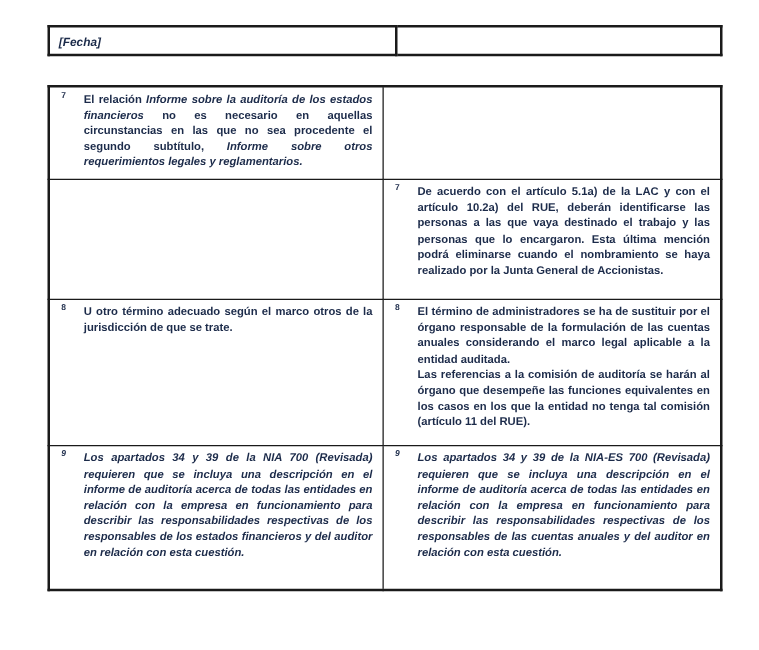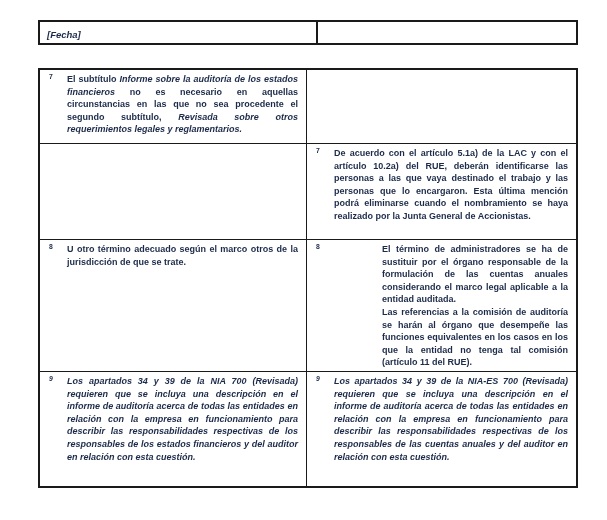--- a/index.html
+++ b/index.html
@@ -49,21 +49,21 @@
   .fn{
     position:relative;
     padding:3px 8px 2px 27px;
     text-align:justify;
   }
   .fn-num{
     position:absolute;left:9px;top:4px;
     font-size:6.8px;font-weight:700;line-height:1;
   }
   .fn em{font-style:italic;}
-  .para{display:block;margin-left:48px;}
+  .para{display:block;}
 </style>
 </head>
 <body>
 
 <div class="page">
 
   <table class="date-table">
     <tbody>
         <tr>
       <td class="c-left">
@@ -74,21 +74,21 @@
   </tbody>
     </table>
 
   <table class="fn-table">
 
     <tbody>
         <tr class="r1">
       <td class="c-left">
         <div class="fn">
           <span class="fn-num">7</span>
-          <span>El subtítulo </span><em>Informe sobre la auditoría de los estados financieros</em><span> no es necesario en aquellas circunstancias en las que no sea procedente el segundo subtítulo, </span><em>Revisada sobre otros requerimientos legales y reglamentarios.</em>
+          <span>El relación </span><em>Informe sobre la auditoría de los estados financieros</em><span> no es necesario en aquellas circunstancias en las que no sea procedente el segundo subtítulo, </span><em>Informe sobre otros requerimientos legales y reglamentarios.</em>
         </div>
       </td>
       <td></td>
     </tr>
 
     <tr class="r2">
       <td class="c-left"></td>
       <td>
         <div class="fn">
           <span class="fn-num">7</span>

